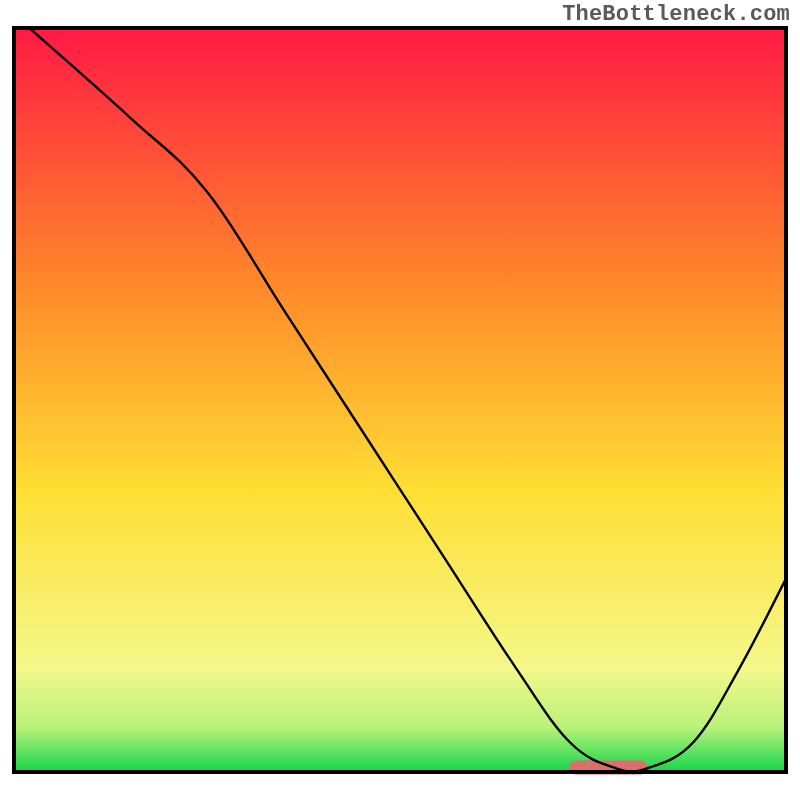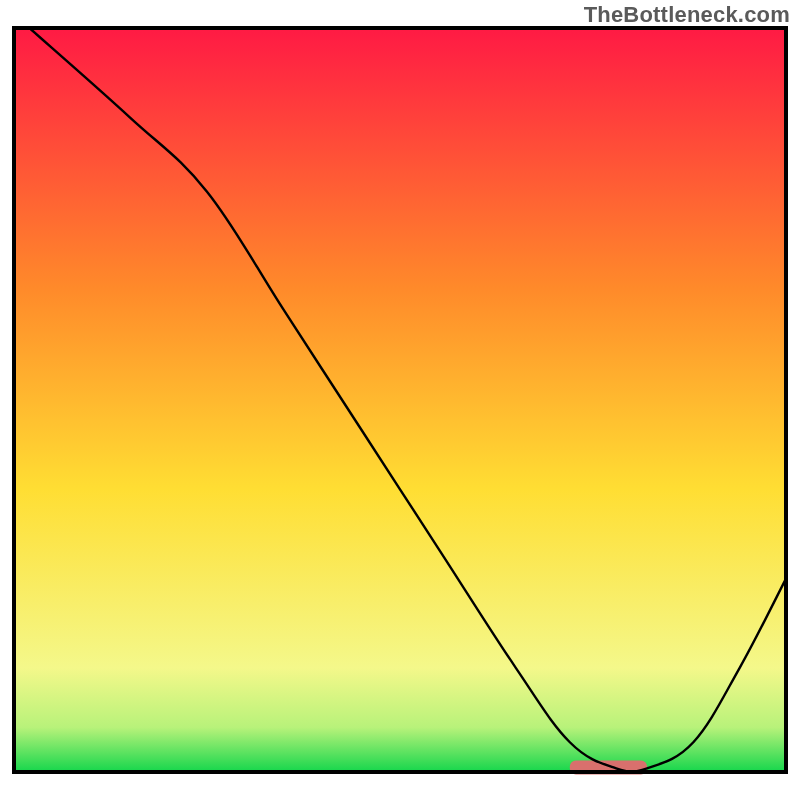--- a/index.html
+++ b/index.html
@@ -8,20 +8,21 @@
     background: #ffffff;
     width: 800px;
     height: 800px;
     overflow: hidden;
     font-family: Arial, Helvetica, sans-serif;
   }
   .container {
     position: relative;
     width: 800px;
     height: 800px;
+    font-family: Liberation Mono, monospace;
   }
   .watermark {
     position: absolute;
     top: 2px;
     right: 10px;
     font-size: 22px;
     font-weight: 600;
     color: #5a5a5a;
     letter-spacing: 0.2px;
   }

